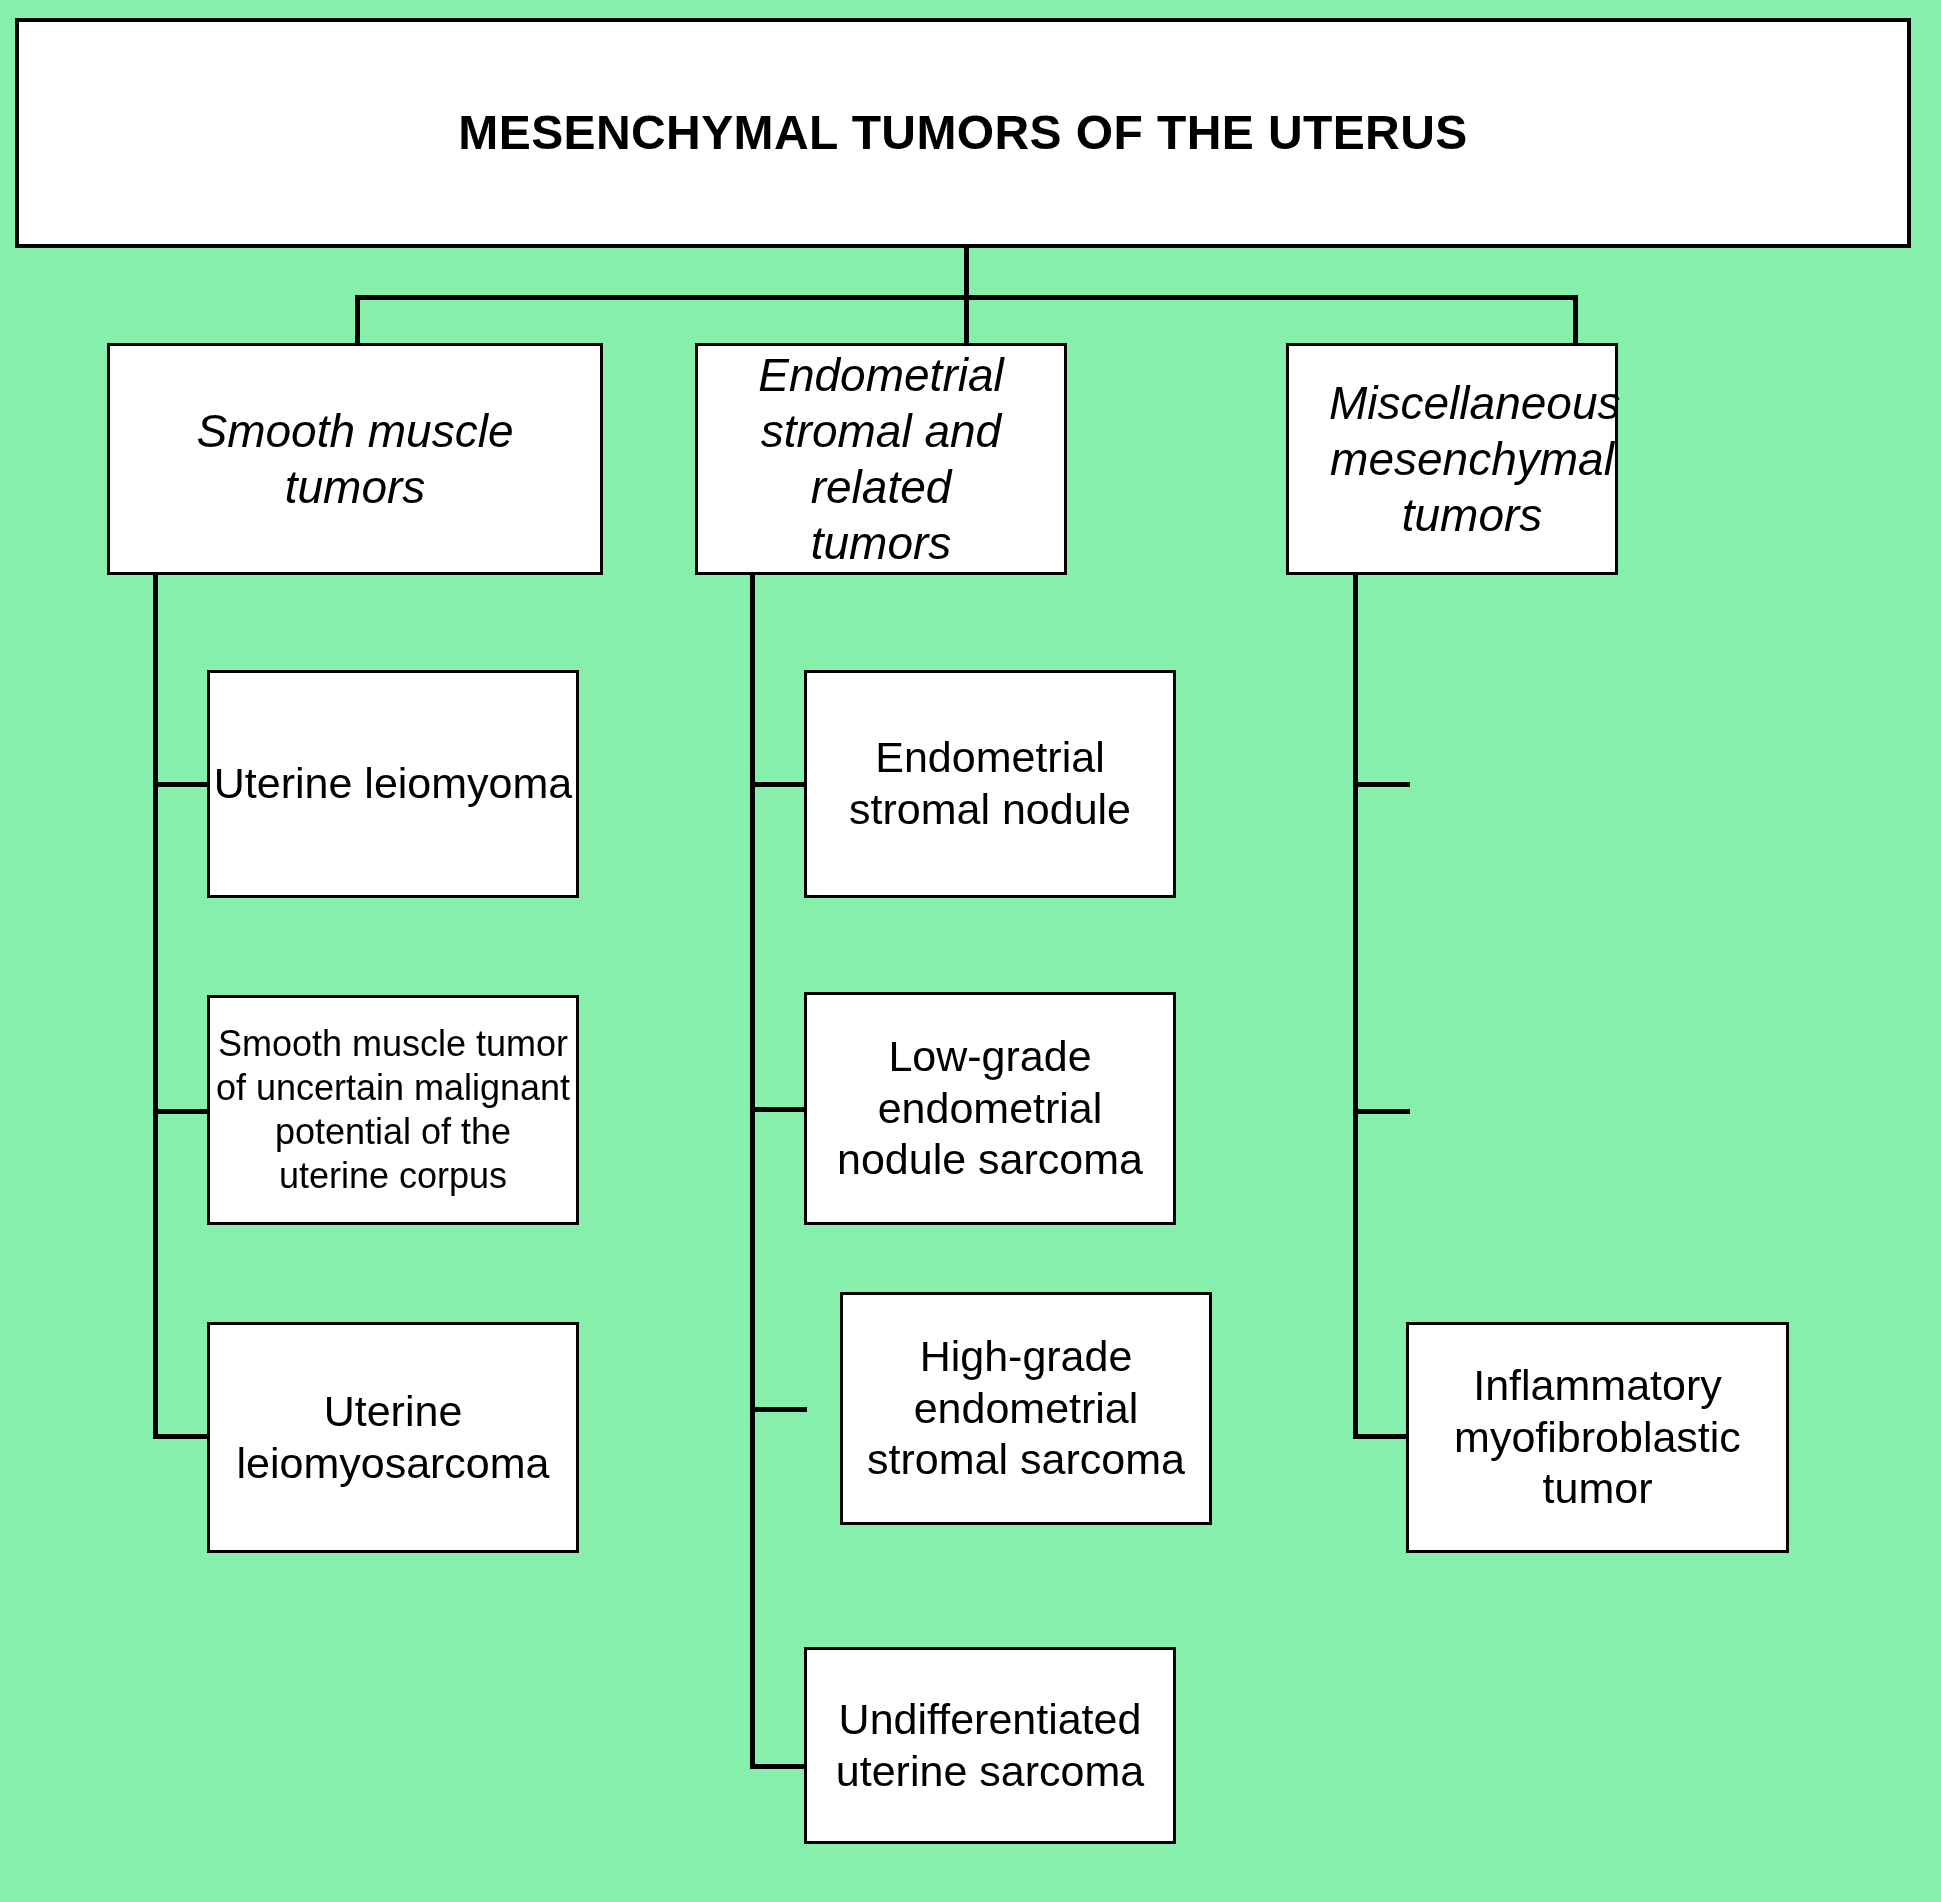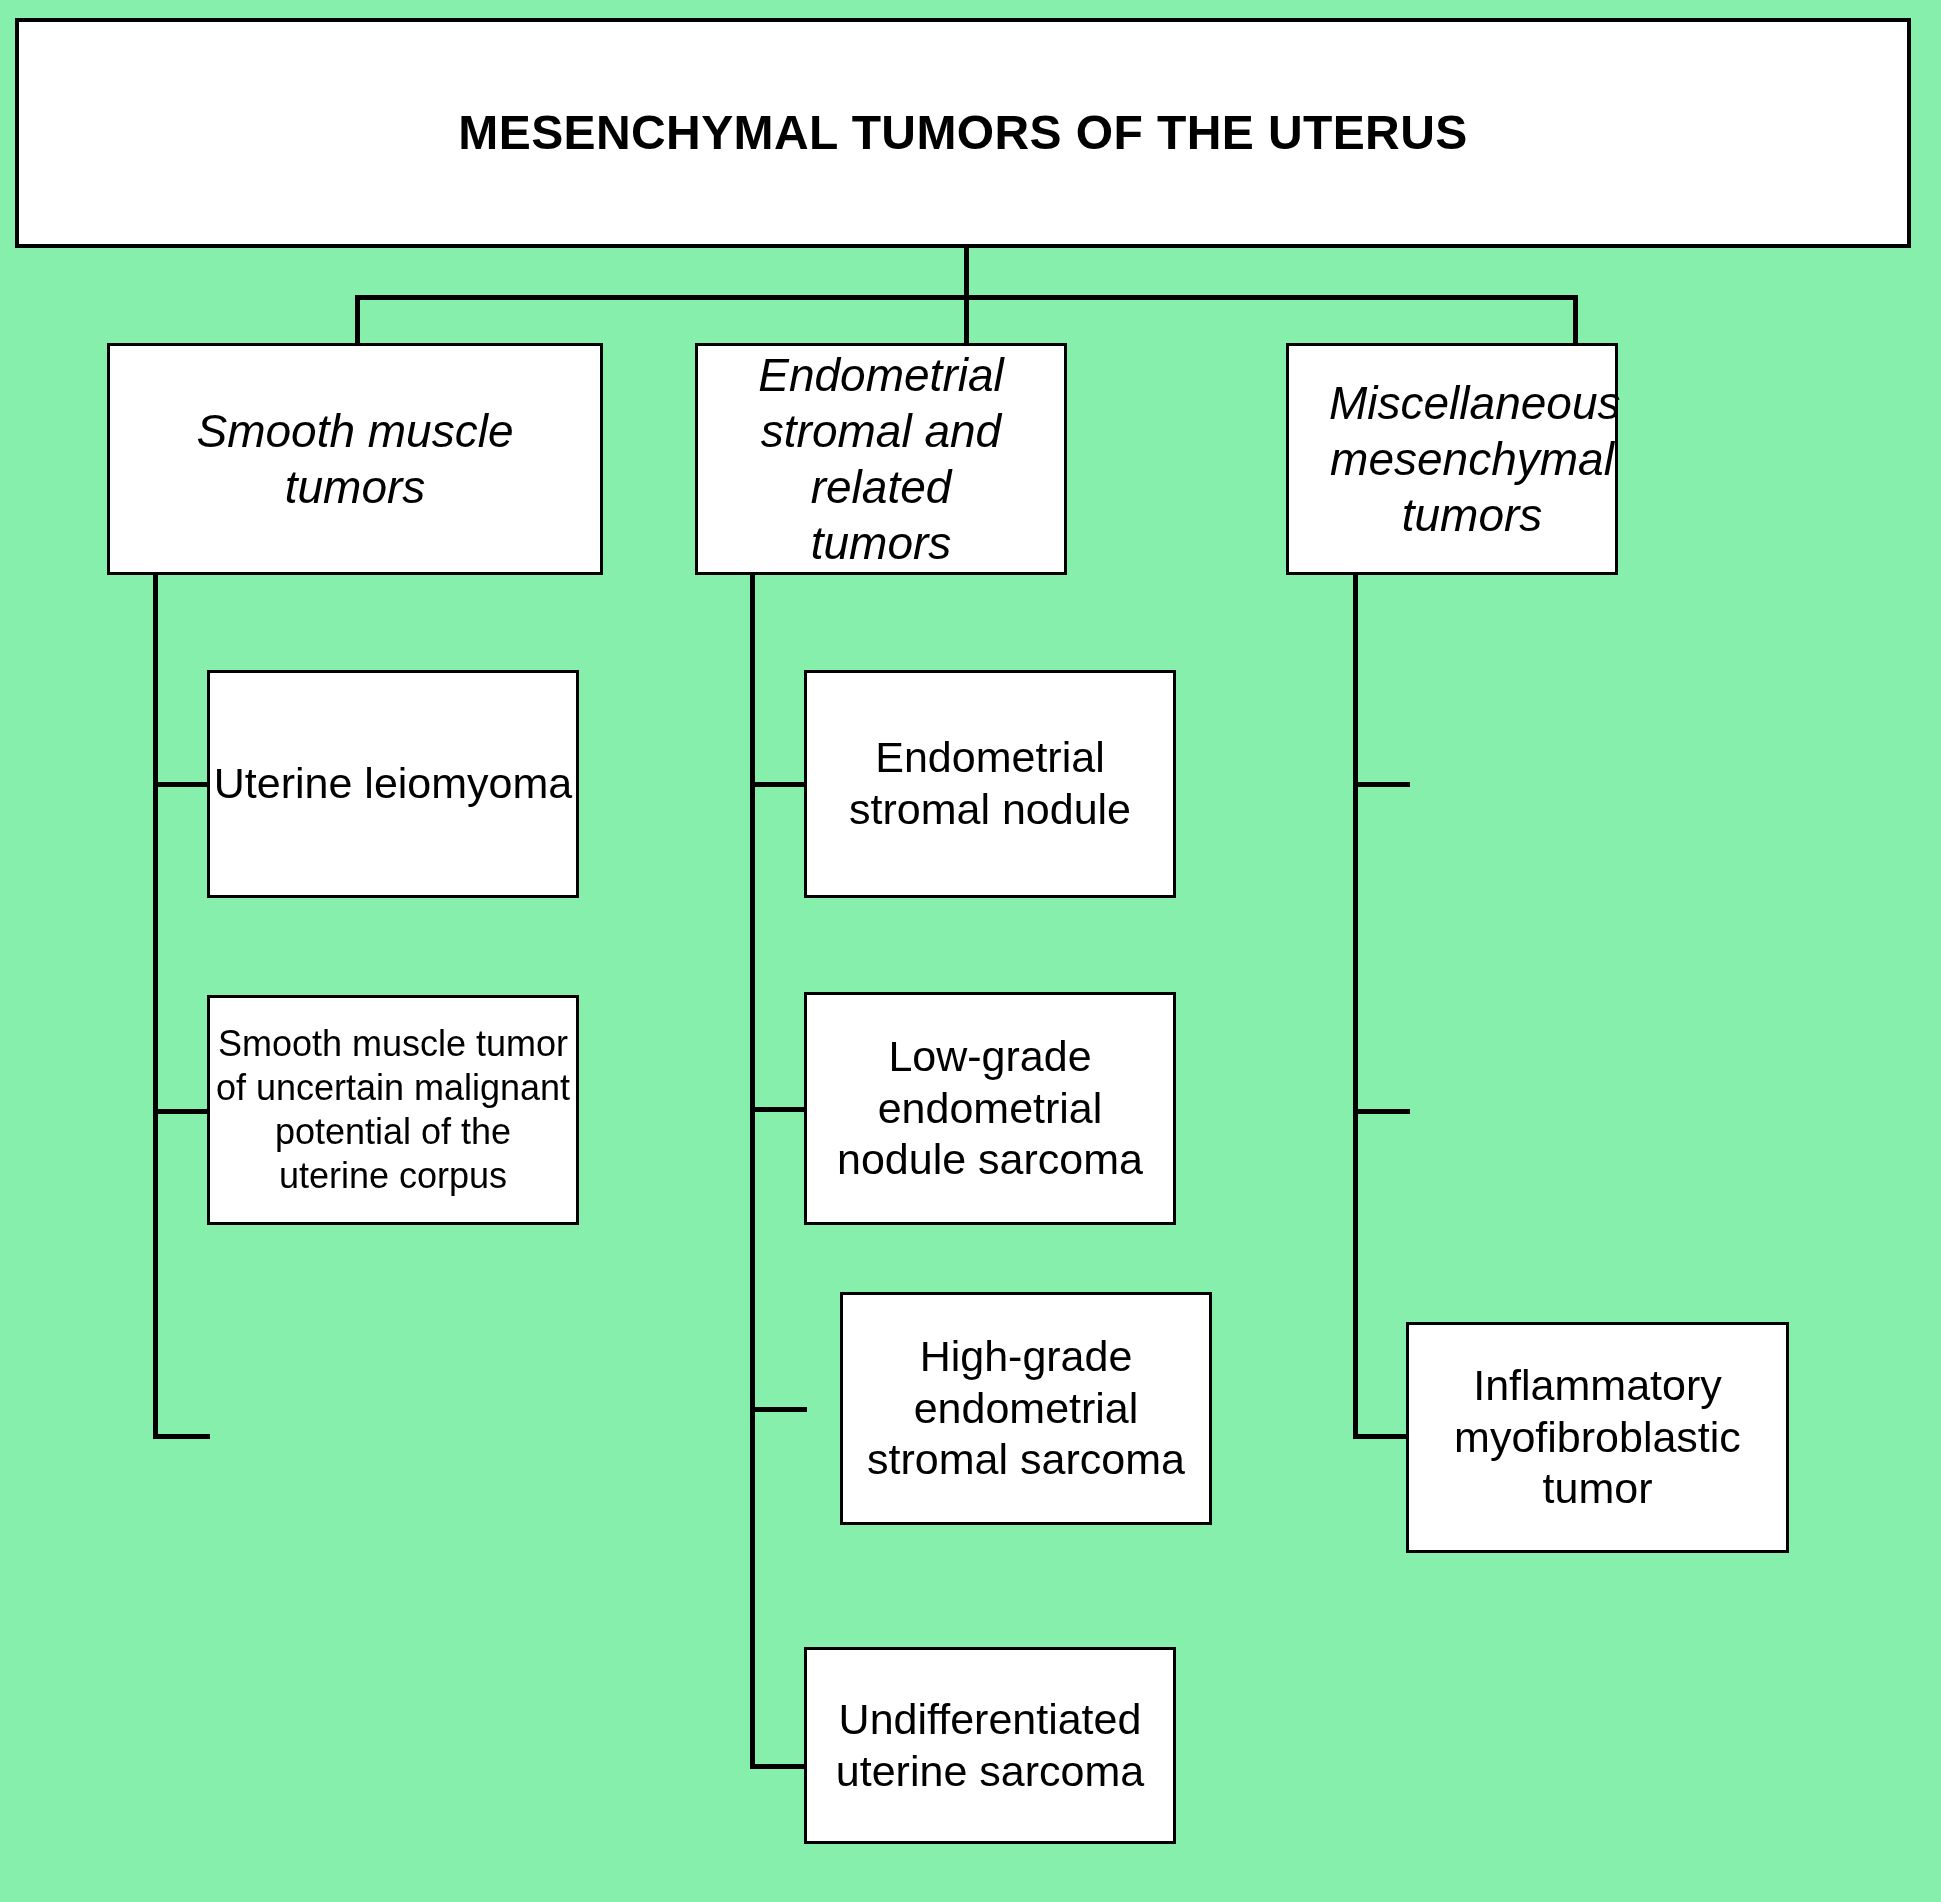--- a/index.html
+++ b/index.html
@@ -163,20 +163,24 @@
 
   <div class="box leaf" id="leaf-1-1">
     <span>Uterine leiomyoma</span>
   </div>
   <div class="box leaf small" id="leaf-1-2">
     <span>Smooth muscle tumor
 of uncertain malignant
 potential of the
 uterine corpus</span>
   </div>
+  <div class="box leaf" id="leaf-1-3">
+    <span>Uterine
+leiomyosarcoma</span>
+  </div>
 
   <div class="box leaf" id="leaf-2-1">
     <span>Endometrial
 stromal nodule</span>
   </div>
   <div class="box leaf" id="leaf-2-2">
     <span>Low-grade
 endometrial
 nodule sarcoma</span>
   </div>

